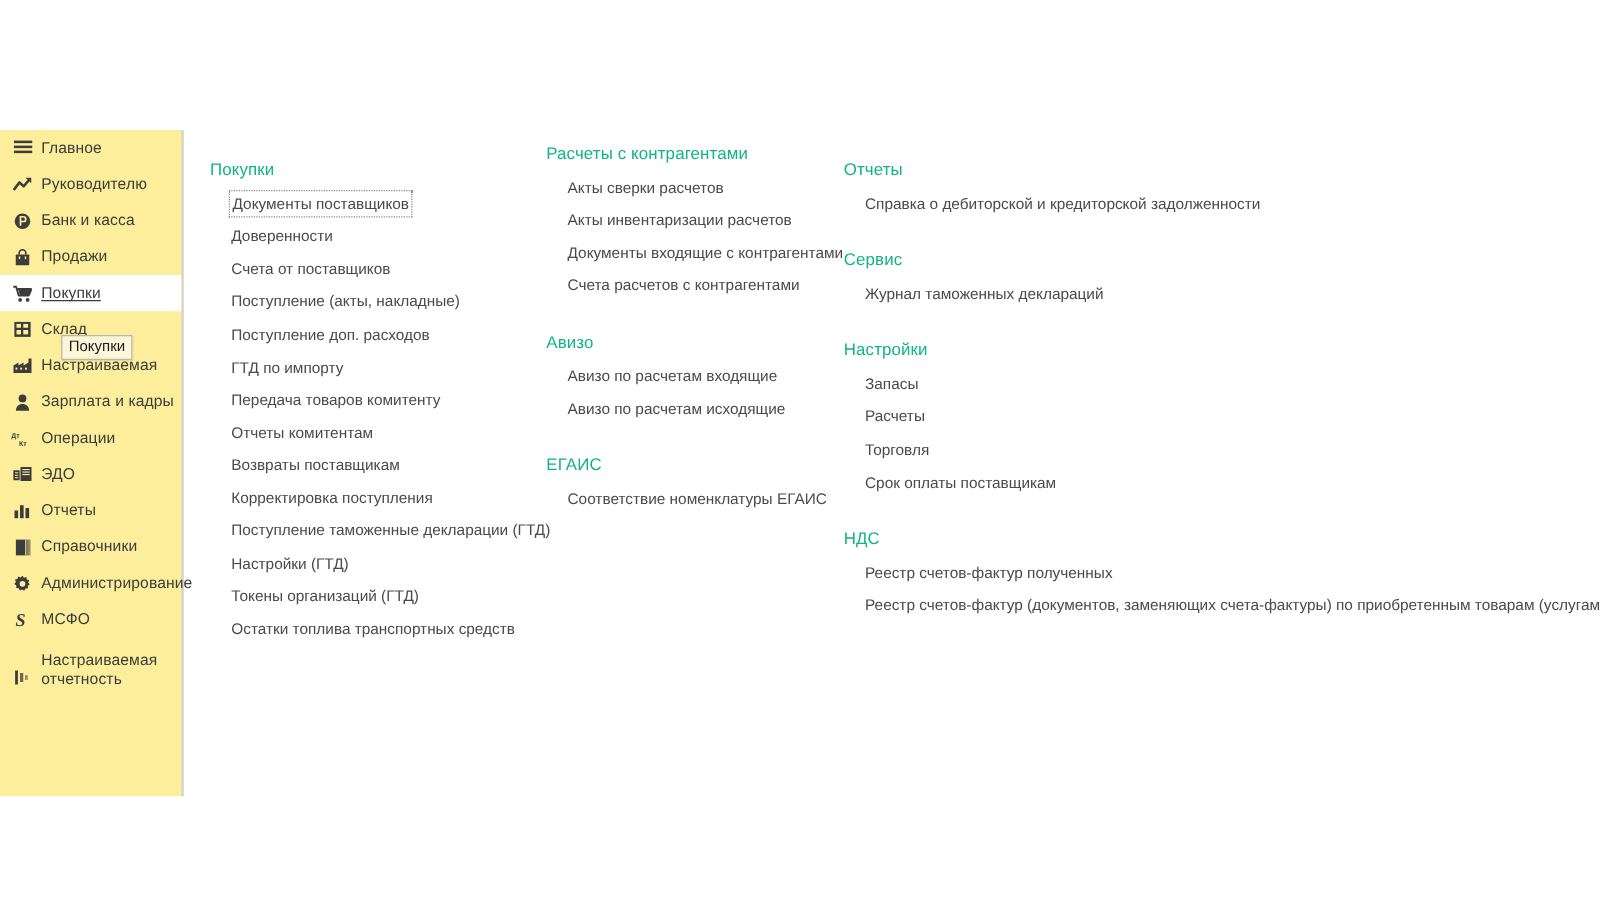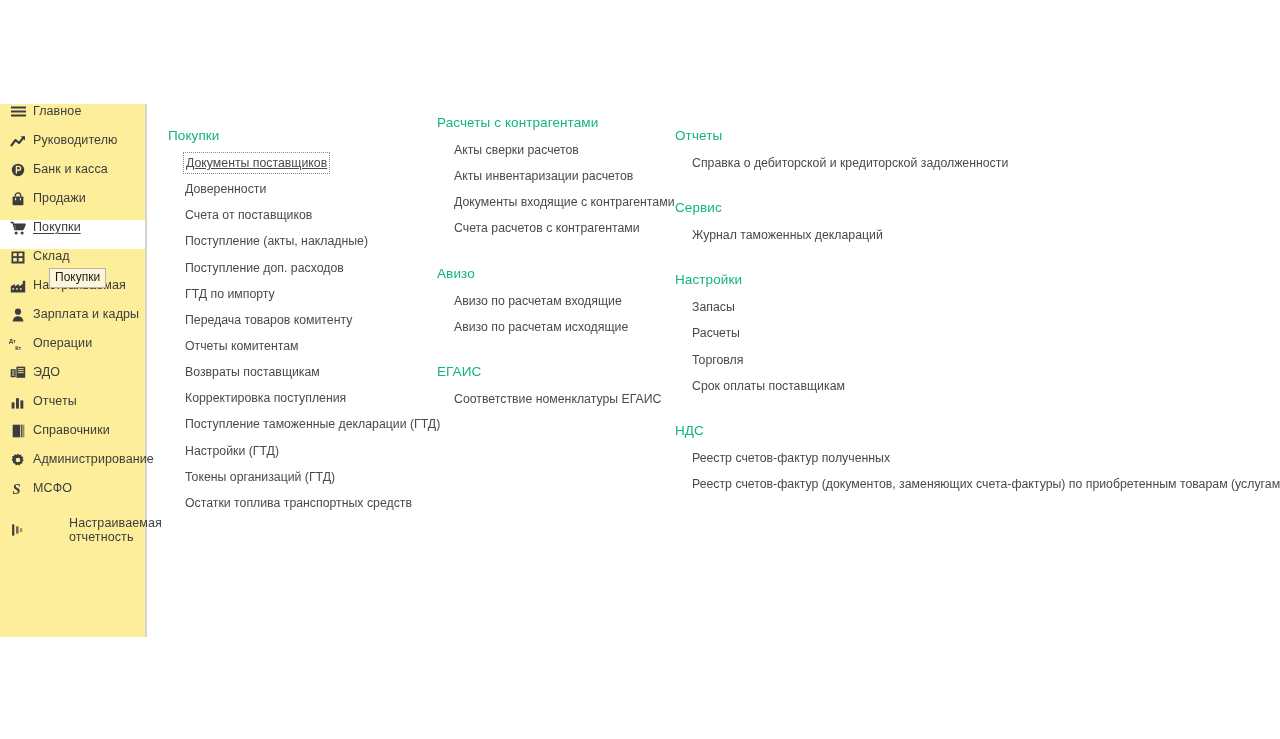--- a/index.html
+++ b/index.html
@@ -17,26 +17,27 @@
     position: absolute;
     left: 0; top: 104px;
     width: 147px; height: 533px;
     background: #fcee9b;
     border-right: 2px solid #d8d4ce;
     padding: 0;
   }
   .nav-item {
     position: relative;
     display: flex;
+    align-items: center;
     height: 29px;
     padding-left: 7px;
     cursor: pointer;
     white-space: nowrap;
   }
-  .nav-item.tall { height: 40px; align-items: center; gap: 36px; }
+  .nav-item.tall { height: 40px; align-items: flex-end; }
   .nav-item.active {
     background: #ffffff;
   }
   .nav-icon {
     width: 22px;
     min-width: 22px;
     height: 16px;
     display: flex;
     align-items: center;
     justify-content: center;
@@ -93,21 +94,20 @@
     padding: 3px 1px 3px 1px;
     margin-bottom: 4px;
     white-space: nowrap;
     cursor: pointer;
     display: inline-block;
     border: 1px dotted transparent;
   }
   .link-row.focused {
     border: 1px dotted #8a8a8a;
     padding: 3px 2px 3px 2px;
-    text-decoration: underline;
   }
 </style>
 </head>
 <body>
 
 <div id="app">
 
   <div class="sidebar" id="sidebar">
       <div class="nav-item">
         <span class="nav-icon">

